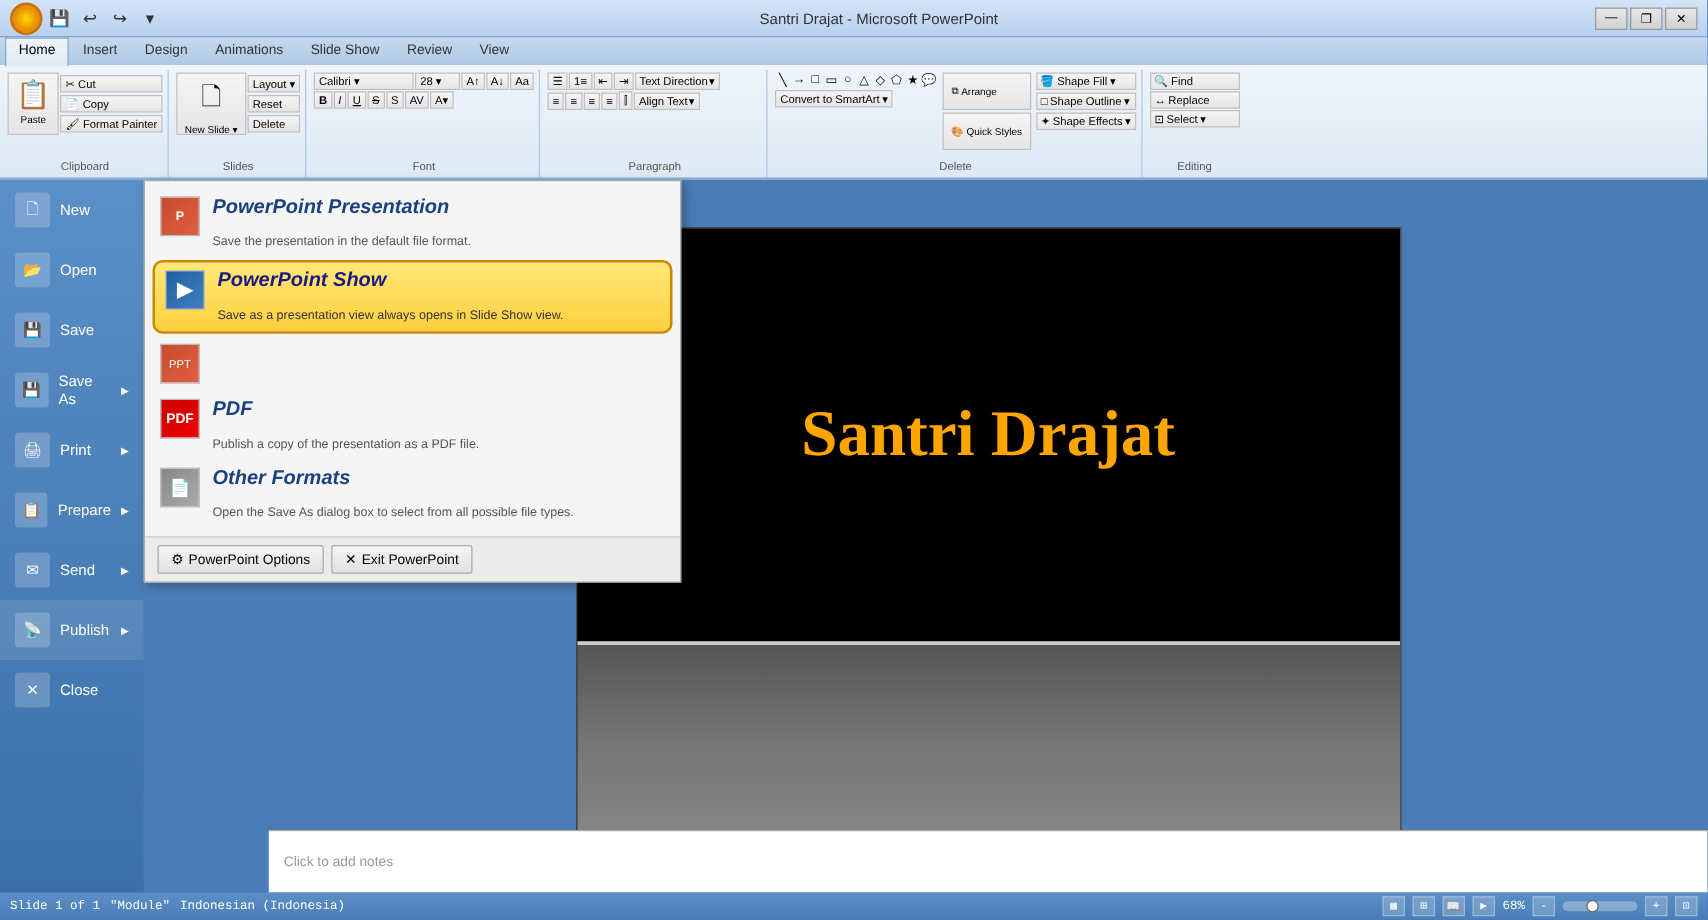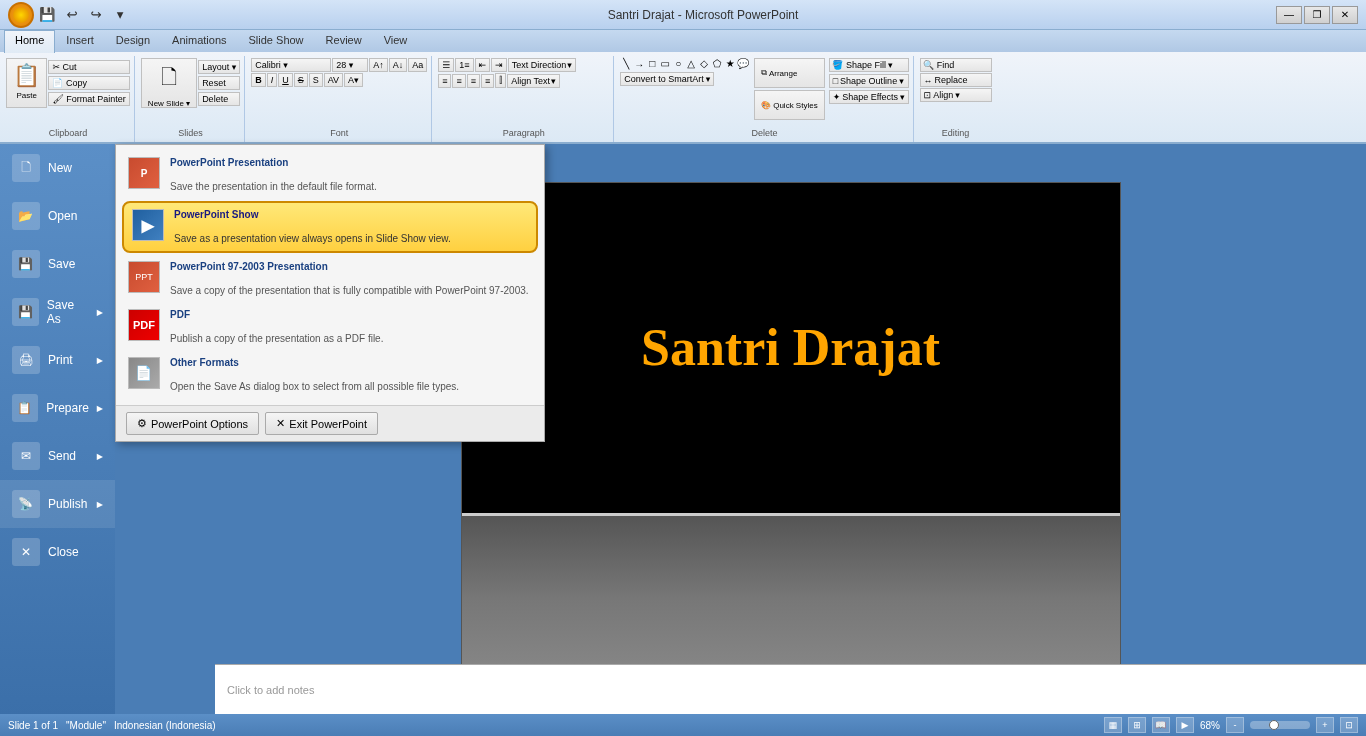--- a/index.html
+++ b/index.html
@@ -136,21 +136,21 @@
       border: 1px solid #bbb;
       flex-shrink: 0;
       display: flex; align-items: center; justify-content: center;
       font-size: 18px;
     }
     .dropdown-item-icon.ppt { background: linear-gradient(135deg, #c84b2f, #e06040); color: #fff; font-size: 10px; font-weight: bold; }
     .dropdown-item-icon.show { background: linear-gradient(135deg, #2060a0, #4080c0); color: #fff; font-size: 10px; font-weight: bold; }
     .dropdown-item-icon.old-ppt { background: linear-gradient(135deg, #c84b2f, #e06040); color: #fff; font-size: 9px; }
     .dropdown-item-icon.pdf { background: linear-gradient(135deg, #c00, #e00); color: #fff; font-size: 11px; font-weight: bold; }
     .dropdown-item-icon.other { background: linear-gradient(135deg, #888, #aaa); color: #fff; font-size: 10px; }
-    .dropdown-item-title { font-size: 10px; font-weight: bold; color: #1a4080; }
+    .dropdown-item-title { font-size: 16px; font-weight: bold; color: #1a4080; font-style: italic; }
     .dropdown-item-desc { font-size: 10px; color: #555; line-height: 1.3; margin-top: 12px; }
     .dropdown-footer {
       border-top: 1px solid #ccc;
       padding: 6px 10px;
       display: flex;
       gap: 6px;
       background: #ebebeb;
     }
     .footer-btn {
       display: flex; align-items: center; gap: 4px;
@@ -234,20 +234,21 @@
     .status-bar {
       position: absolute;
       bottom: 0; left: 0; right: 0;
       height: 22px;
       background: linear-gradient(to bottom, #5b8fc7, #4a7db5);
       display: flex; align-items: center;
       padding: 0 8px;
       color: #fff;
       font-size: 10px;
       gap: 8px;
+      font-family: Liberation Mono, monospace;
     }
     .status-right {
       margin-left: auto;
       display: flex; align-items: center; gap: 6px;
     }
     .view-btn {
       width: 18px; height: 16px;
       background: rgba(255,255,255,0.2);
       border: 1px solid rgba(255,255,255,0.3);
       cursor: pointer; font-size: 9px;
@@ -486,21 +487,21 @@
           <button class="small-btn" style="width:100%;">
             <span>🔍</span>
             <span>Find</span>
           </button>
           <button class="small-btn" style="width:100%;">
             <span>↔</span>
             <span>Replace</span>
           </button>
           <button class="small-btn" style="width:100%;">
             <span>⊡</span>
-            <span>Align</span> ▾
+            <span>Select</span> ▾
           </button>
         </div>
         <div class="section-label">Editing</div>
       </div>
     </div>
 
   </div>
 </div>
 
 <div class="left-sidebar">
@@ -556,24 +557,20 @@
     <div class="dropdown-item highlighted" style="position:relative;">
       <div class="dropdown-item-icon show" style="font-size:16px;">▶</div>
       <div>
         <div class="dropdown-item-title" style="color:#1a1a80;">PowerPoint Show</div>
         <div class="dropdown-item-desc" style="color:#333;">Save as a presentation view always opens in Slide Show view.</div>
       </div>
     </div>
 
     <div class="dropdown-item">
       <div class="dropdown-item-icon old-ppt" style="font-size:9px;">PPT</div>
-      <div>
-        <div class="dropdown-item-title" style="color:#1a4080;">PowerPoint 97-2003 Presentation</div>
-        <div class="dropdown-item-desc">Save a copy of the presentation that is fully compatible with PowerPoint 97-2003.</div>
-      </div>
     </div>
 
     <div class="dropdown-item">
       <div class="dropdown-item-icon pdf">PDF</div>
       <div>
         <div class="dropdown-item-title" style="color:#1a4080;">PDF</div>
         <div class="dropdown-item-desc">Publish a copy of the presentation as a PDF file.</div>
       </div>
     </div>
 

